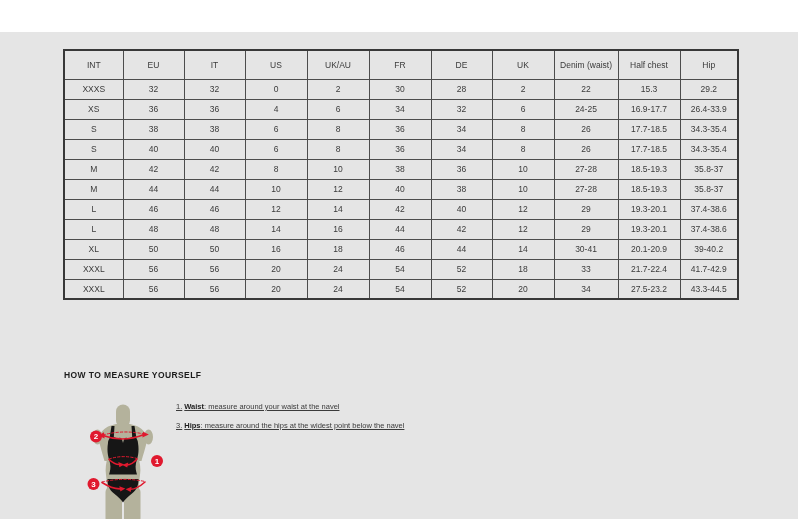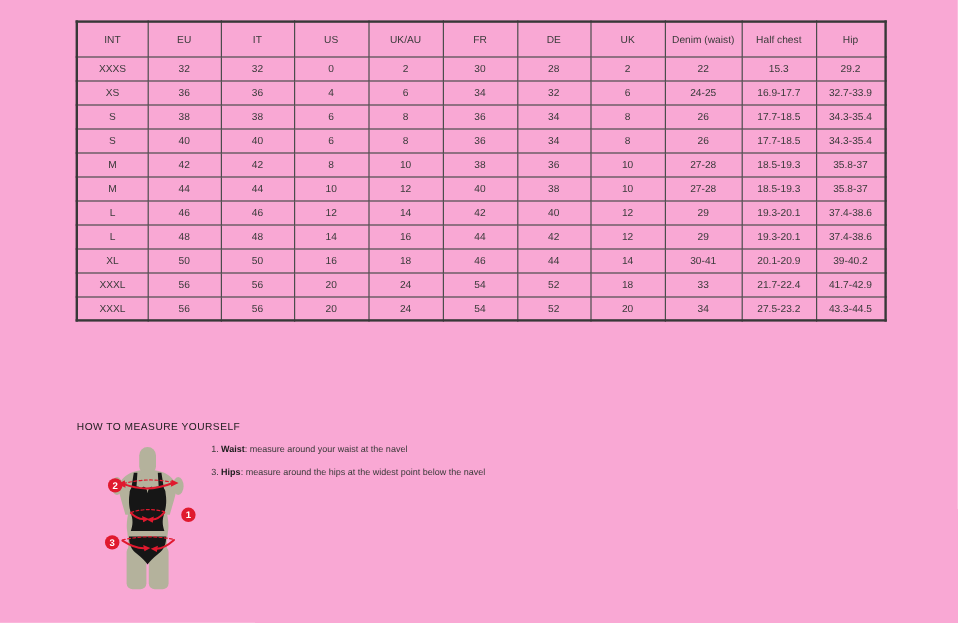--- a/index.html
+++ b/index.html
@@ -3,51 +3,51 @@
 <meta charset="utf-8">
 <style>
   * { margin:0; padding:0; box-sizing:border-box; }
   html,body { width:798px; height:519px; }
   body {
     background:#ffffff;
     font-family:"Liberation Sans", sans-serif;
     position:relative;
     overflow:hidden;
   }
-  .page { position:absolute; inset:0; background:#f9a8d4; }
+  .page { position:absolute; inset:0; background:#e5e5e5;margin-top:32px; }
 
   
   table.size-table {
     position:absolute; left:63px; top:17px;
     width:674px;
     border-collapse:collapse; table-layout:fixed;
     font-size:8.5px; color:#3a3a3a;
     border:2px solid #383838;
   }
   .size-table th, .size-table td {
     border:1px solid #4c4c4c;
     text-align:center; vertical-align:middle;
     font-weight:normal; white-space:nowrap; overflow:hidden;
     padding:0;
   }
   .size-table th { height:29px; }
   .size-table td { height:20px; }
 
   
   .measure-title {
-    position:absolute; left:64px; top:350px;
-    font-size:8.5px; font-weight:normal; color:#1c1c1c;
+    position:absolute; left:64px; top:338px;
+    font-size:8.5px; font-weight:bold; color:#1c1c1c;
     letter-spacing:0.4px;
     text-align:center;
   }
   .steps {
     position:absolute; left:176px; top:369px;
     font-size:7.5px; color:#3a3a3a;
   }
-  .step { height:19px; line-height:11px; }
+  .step { height:19px; line-height:11px;text-decoration:underline; }
   .step .num { margin-right:2px; }
   .step b { color:#1c1c1c; font-weight:bold; }
 
   .figure-svg { position:absolute; left:84px; top:371px; width:86px; height:122px; }
 </style>
 </head>
 <body>
 
 <div class="page">
 
@@ -98,21 +98,21 @@
           <td>XS</td>
           <td>36</td>
           <td>36</td>
           <td>4</td>
           <td>6</td>
           <td>34</td>
           <td>32</td>
           <td>6</td>
           <td>24-25</td>
           <td>16.9-17.7</td>
-          <td>32.7-33.9</td>
+          <td>26.4-33.9</td>
         </tr>
         <tr>
           <td>S</td>
           <td>38</td>
           <td>38</td>
           <td>6</td>
           <td>8</td>
           <td>36</td>
           <td>34</td>
           <td>8</td>

